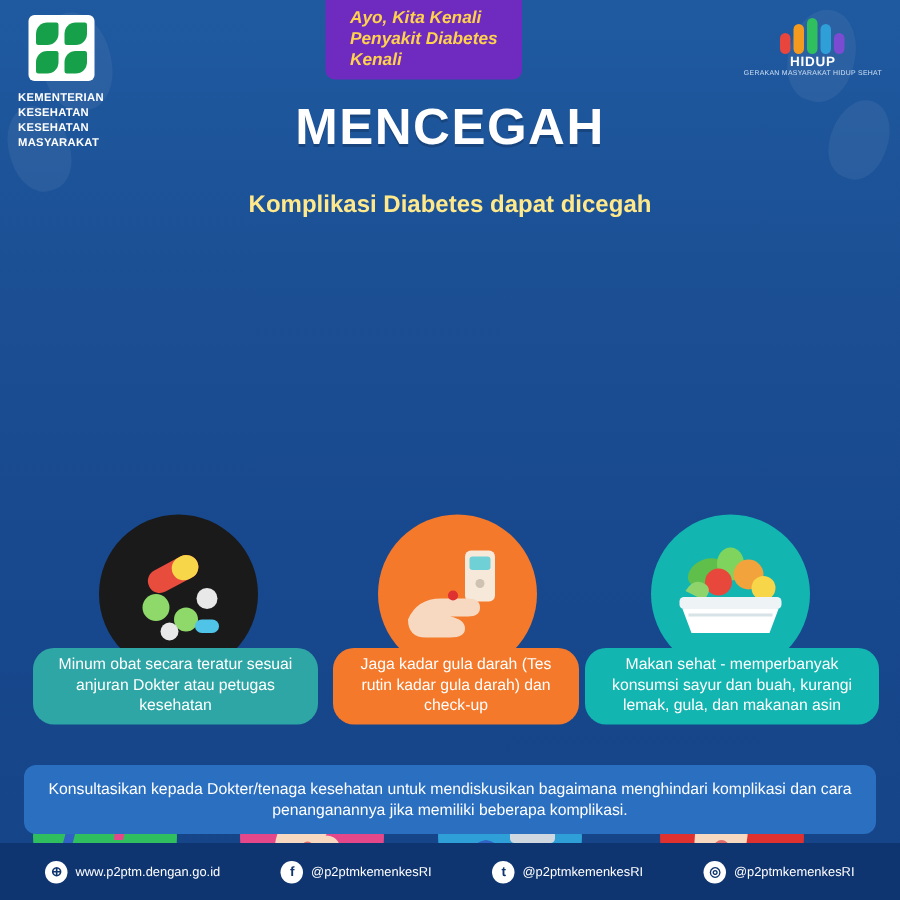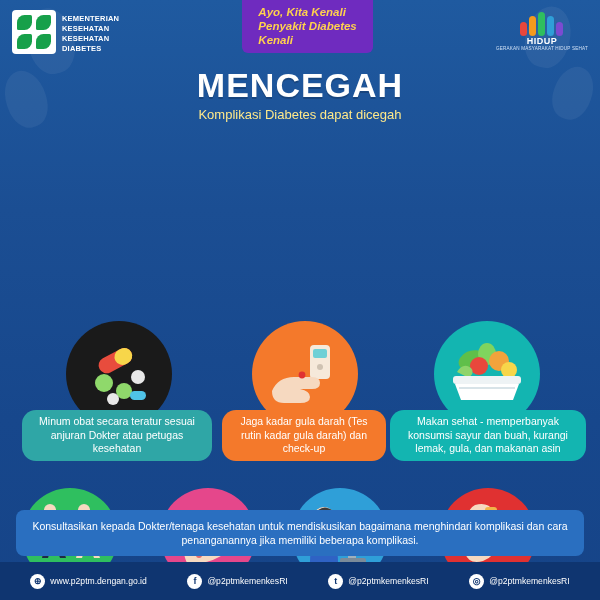--- a/index.html
+++ b/index.html
@@ -28,21 +28,21 @@
 
   
   .top-bar {
     position: relative;
     display: flex;
     align-items: flex-start;
     justify-content: space-between;
     padding: 10px 12px 0 12px;
     height: 64px;
   }
-  .logo-kemkes { display: flex; align-items: flex-end; gap: 6px; }
+  .logo-kemkes { display: flex; align-items: center; gap: 6px; flex-direction: column; }
   .logo-mark {
     width: 44px; height: 44px;
     background: #ffffff;
     border-radius: 4px;
     display: flex; align-items: center; justify-content: center;
     position: relative;
   }
   .logo-mark .leaf {
     width: 34px; height: 34px;
     position: relative;
@@ -95,23 +95,24 @@
     text-shadow: 0 2px 0 rgba(0,0,0,.18);
   }
   .title-2 {
     font-size: 34px; font-weight: bold; letter-spacing: 1px; line-height: 38px;
     color: #ffffff;
     text-shadow: 0 2px 0 rgba(0,0,0,.18);
   }
   .title-2 .accent { color: #ff5a3c; }
   .subtitle {
     color: #ffe98a;
-    font-size: 13px;
+    font-size: 16px;
     line-height: 21px;
-    margin-top: 0;
+    margin-top: 22px;
+    font-weight: bold;
   }
 
   
   .row { position: relative; }
   .circle {
     border-radius: 50%;
     position: absolute;
     display: flex; align-items: center; justify-content: center;
     overflow: hidden;
   }
@@ -174,21 +175,21 @@
           <span class="p1"></span>
             <span class="p2"></span>
             <span class="p3"></span>
             <span class="p4"></span>
         </div>
       </div>
       <div class="logo-text">
         <div>KEMENTERIAN</div>
         <div>KESEHATAN</div>
         <div>KESEHATAN</div>
-        <div>DIABETES</div>
+        <div>MASYARAKAT</div>
       </div>
     </div>
 
     <div class="banner">
       <div>Ayo, Kita Kenali</div>
       <div>Penyakit Diabetes</div>
       <div>Kenali</div>
     </div>
 
     <div class="logo-germas">

